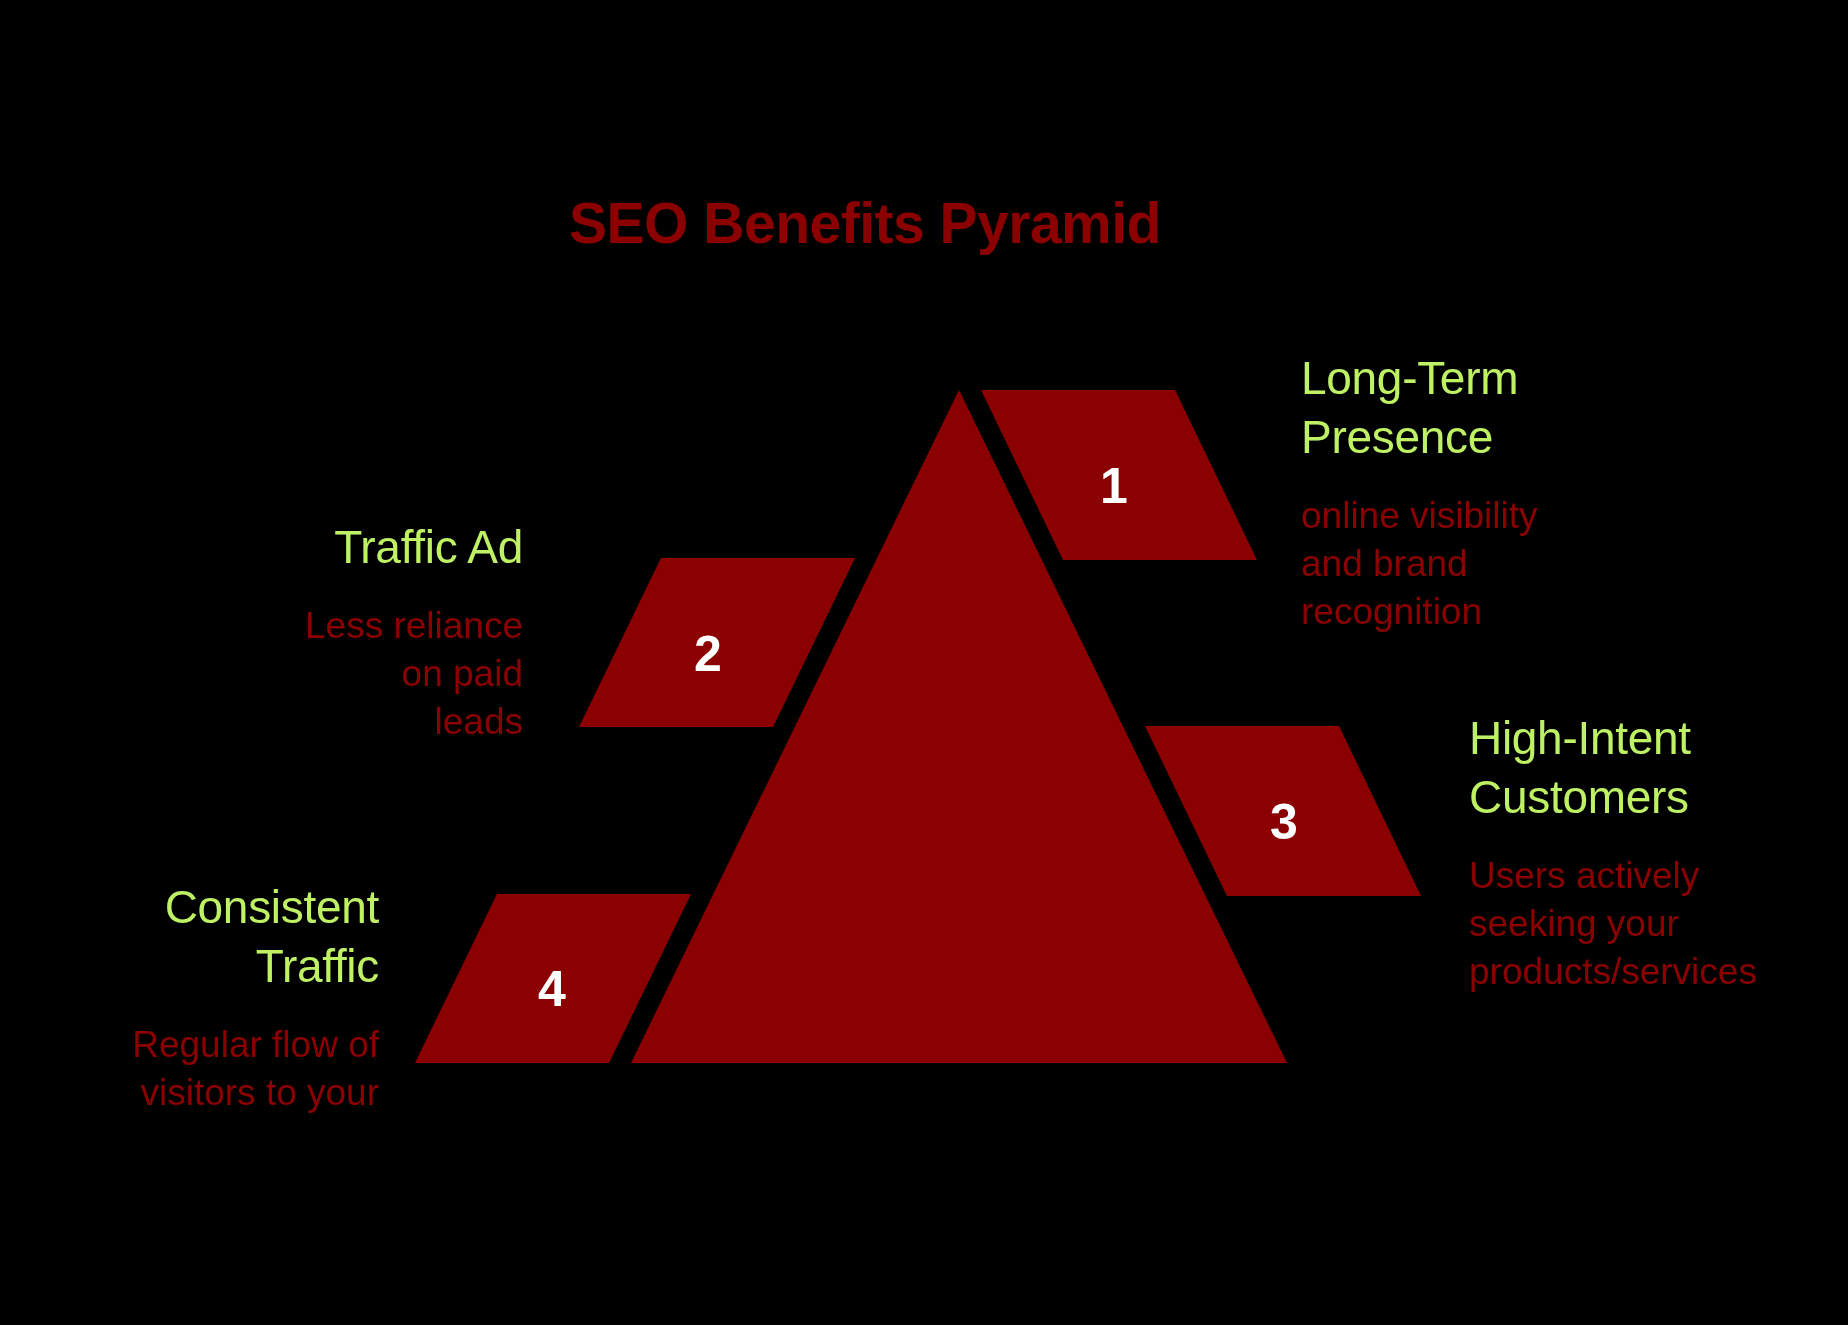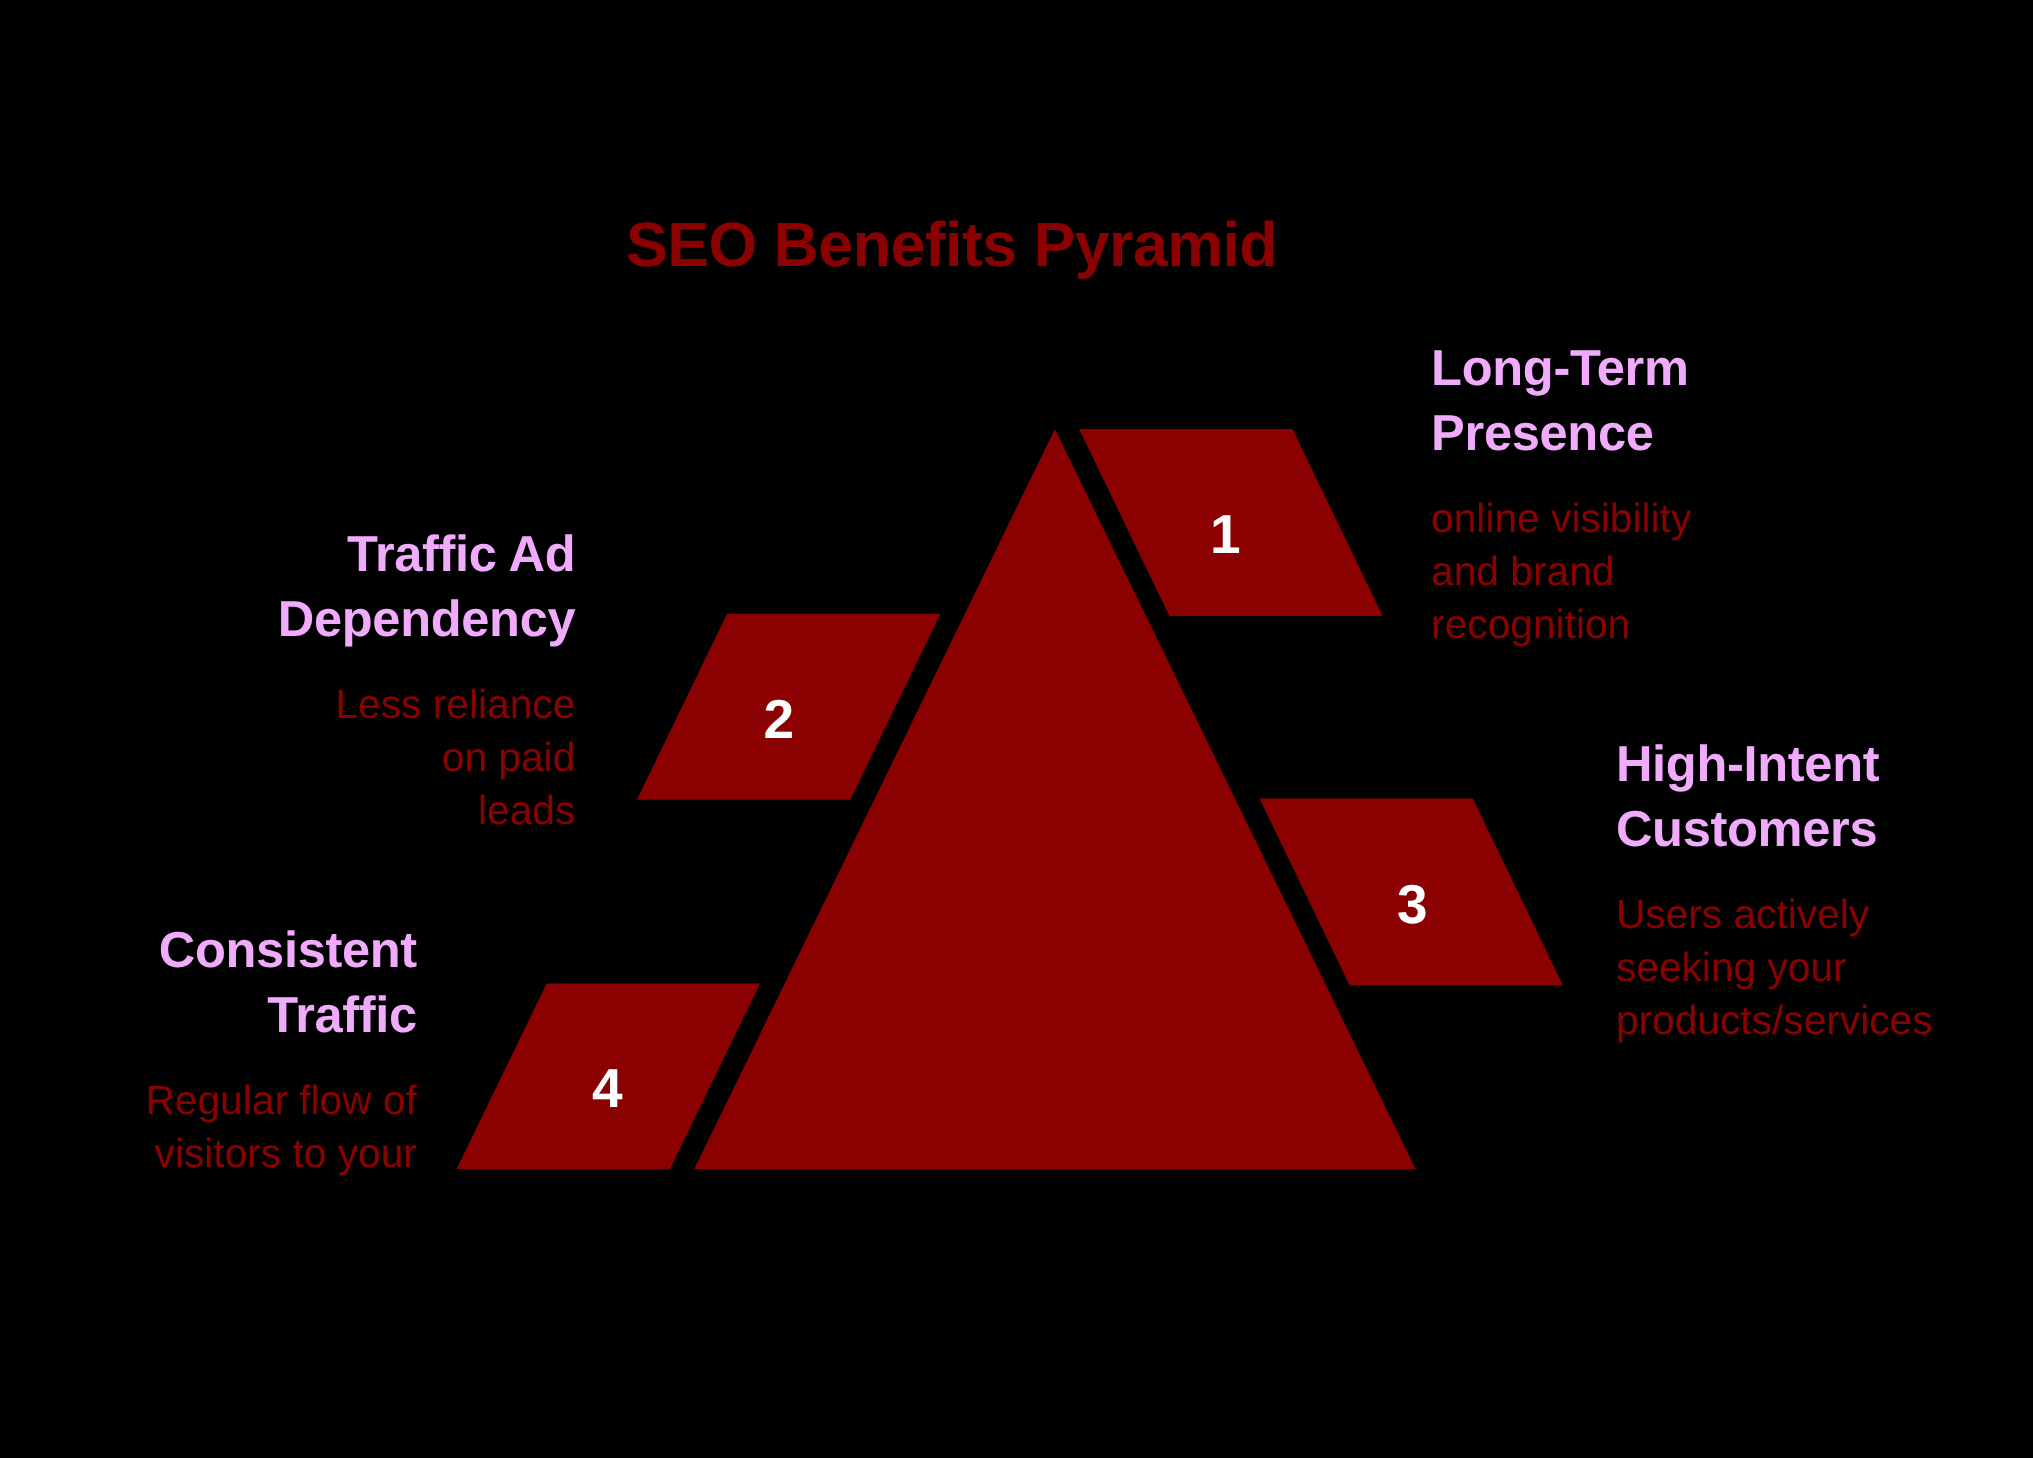--- a/index.html
+++ b/index.html
@@ -17,22 +17,23 @@
   svg.diagram { position: absolute; left: 0; top: 0; }
   .num {
     position: absolute; width: 80px; margin-left: -40px;
     text-align: center; color: #ffffff; font-weight: bold;
     font-size: 50px; line-height: 56px;
   }
   .block { position: absolute; width: 360px; }
   .block.left { text-align: right; }
   .block.right { text-align: left; }
   .heading {
-    font-weight: bold; font-size: 46px; line-height: 59px; color: #f0abfc;
+    font-weight: normal; font-size: 46px; line-height: 59px; color: #bef264;
     letter-spacing: -0.3px;
+    margin-top: 44px;
   }
   .desc {
     margin-top: 25px; font-size: 37px; line-height: 48px; color: #8b0000;
   }
 </style>
 </head>
 <body>
 
 <div class="title">SEO Benefits Pyramid</div>
 
@@ -57,21 +58,20 @@
   <div class="desc">
     <div>online visibility</div>
     <div>and brand</div>
     <div>recognition</div>
   </div>
 </div>
 
 <div class="block left" style="left:163px; top:474px;">
   <div class="heading">
     <div>Traffic Ad</div>
-    <div>Dependency</div>
   </div>
   <div class="desc">
     <div>Less reliance</div>
     <div>on paid</div>
     <div>leads</div>
   </div>
 </div>
 
 <div class="block right" style="left:1469px; top:665px;">
   <div class="heading">

